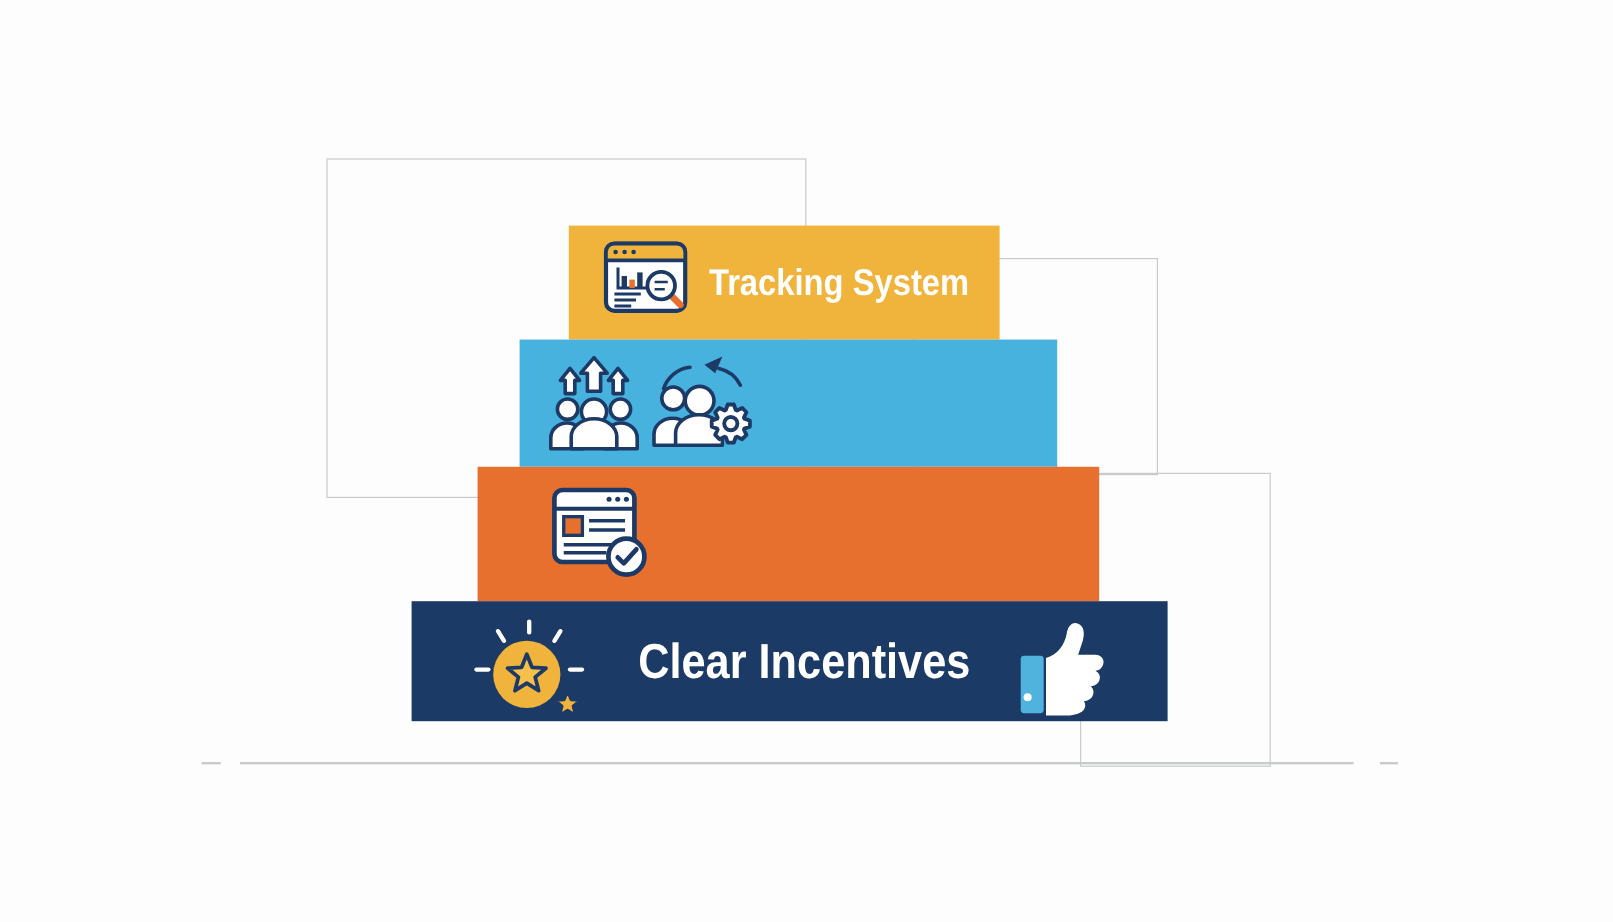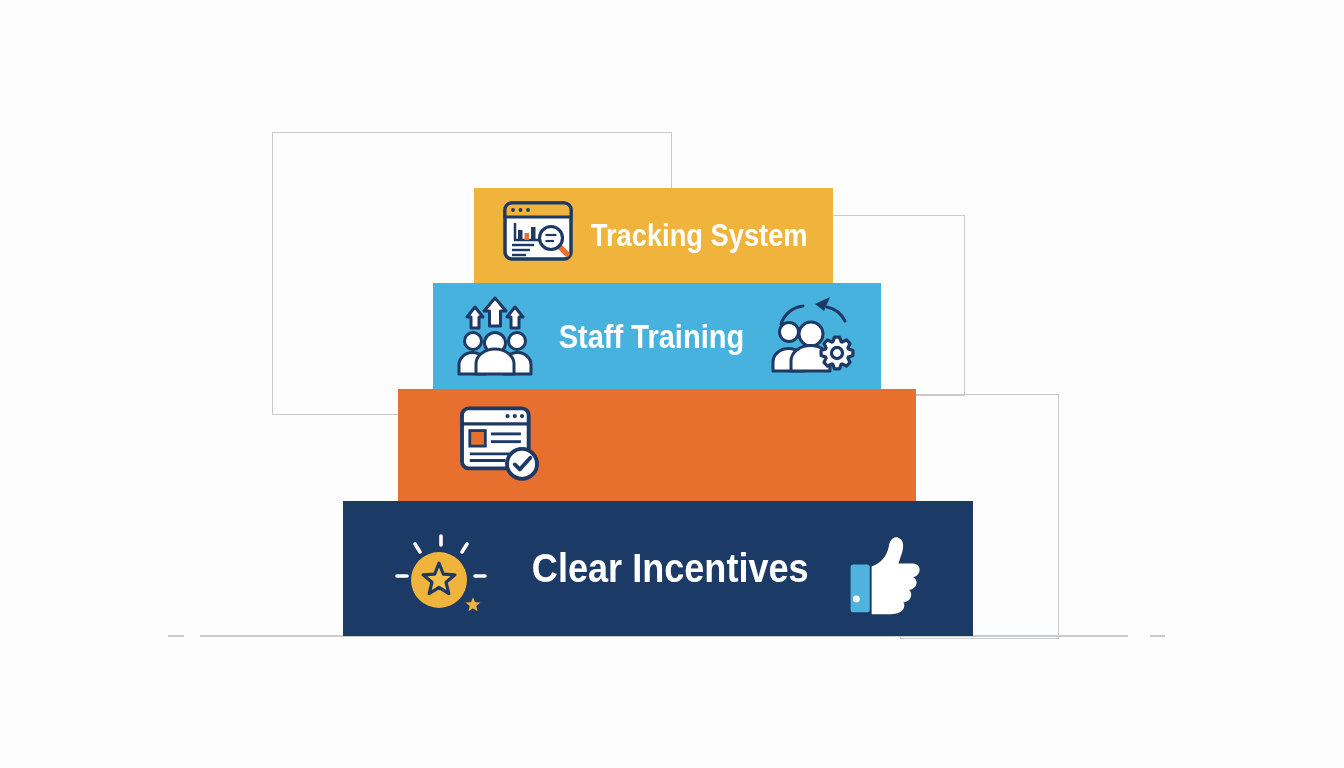--- a/index.html
+++ b/index.html
@@ -20,21 +20,21 @@
   .baseline{position:absolute;height:2px;background:#c9cacb;z-index:1;}
   #baseline-main{left:200px;top:635px;width:928px;}
   #baseline-dash-left{left:168px;top:635px;width:16px;}
   #baseline-dash-right{left:1150px;top:635px;width:15px;}
 
   
   .bar{position:absolute;display:flex;align-items:center;z-index:2;}
   #bar-tracking{left:474px;top:188px;width:359px;height:95px;padding:0 12px 0 28px;}
   #bar-staff{left:433px;top:283px;width:448px;height:106px;padding:0 22px 0 20px;}
   #bar-easy{left:398px;top:389px;width:518px;height:112px;padding:0 112px 0 60px;}
-  #bar-clear{left:343px;top:501px;width:630px;height:135px;padding:0 44px 0 42px;}
+  #bar-clear{left:343px;top:501px;width:630px;height:100px;padding:0 44px 0 42px;}
   .bar{box-sizing:border-box;}
 
   .bar-label{
     flex:1;text-align:center;color:#ffffff;font-weight:bold;
     white-space:nowrap;line-height:1;
   }
   .bar-label span{display:inline-block;transform:scaleX(0.88);transform-origin:center;}
   #bar-tracking .bar-label{font-size:31px;}
   #bar-staff .bar-label{font-size:33px;}
   #bar-easy .bar-label{font-size:35px;}
@@ -91,23 +91,20 @@
         <path d="M42 3 L53 16 H47.5 V31 H36.5 V16 H31 Z"></path>
         <path d="M62 12 L70 22 H66 V33 H58 V22 H54 Z"></path>
         <circle cx="20" cy="46" r="8.5"></circle>
         <path d="M6 79 v-9 a13 12 0 0 1 27 0 v9 Z"></path>
         <circle cx="64" cy="46" r="8.5"></circle>
         <path d="M51 79 v-9 a13 12 0 0 1 27 0 v9 Z"></path>
         <circle cx="42" cy="48" r="10.5"></circle>
         <path d="M23 79 v-10 a19 15 0 0 1 38 0 v10 Z"></path>
       </g>
     </svg>
-    <div class="bar-label">
-      <span>Staff Training</span>
-    </div>
     <svg class="icon" id="icon-gear" viewBox="0 0 94 84">
       <path d="M16 30 A26 26 0 0 1 38 12" stroke="#1d3a67" stroke-width="3" fill="none" stroke-linecap="round"></path>
       <path d="M62 13 A26 26 0 0 1 80 27" stroke="#1d3a67" stroke-width="3" fill="none" stroke-linecap="round"></path>
       <polygon points="50,10 65,3 59,17" fill="#1d3a67"></polygon>
       <g fill="#ffffff" stroke="#1d3a67" stroke-width="3" stroke-linejoin="round">
         <circle cx="24" cy="38" r="9.5"></circle>
         <path d="M8 77 v-9 a15 13 0 0 1 31 0 v9 Z"></path>
         <circle cx="46" cy="40" r="12"></circle>
         <path d="M26 77 v-10 a19 15 0 0 1 39 0 v10 Z"></path>
       </g>

